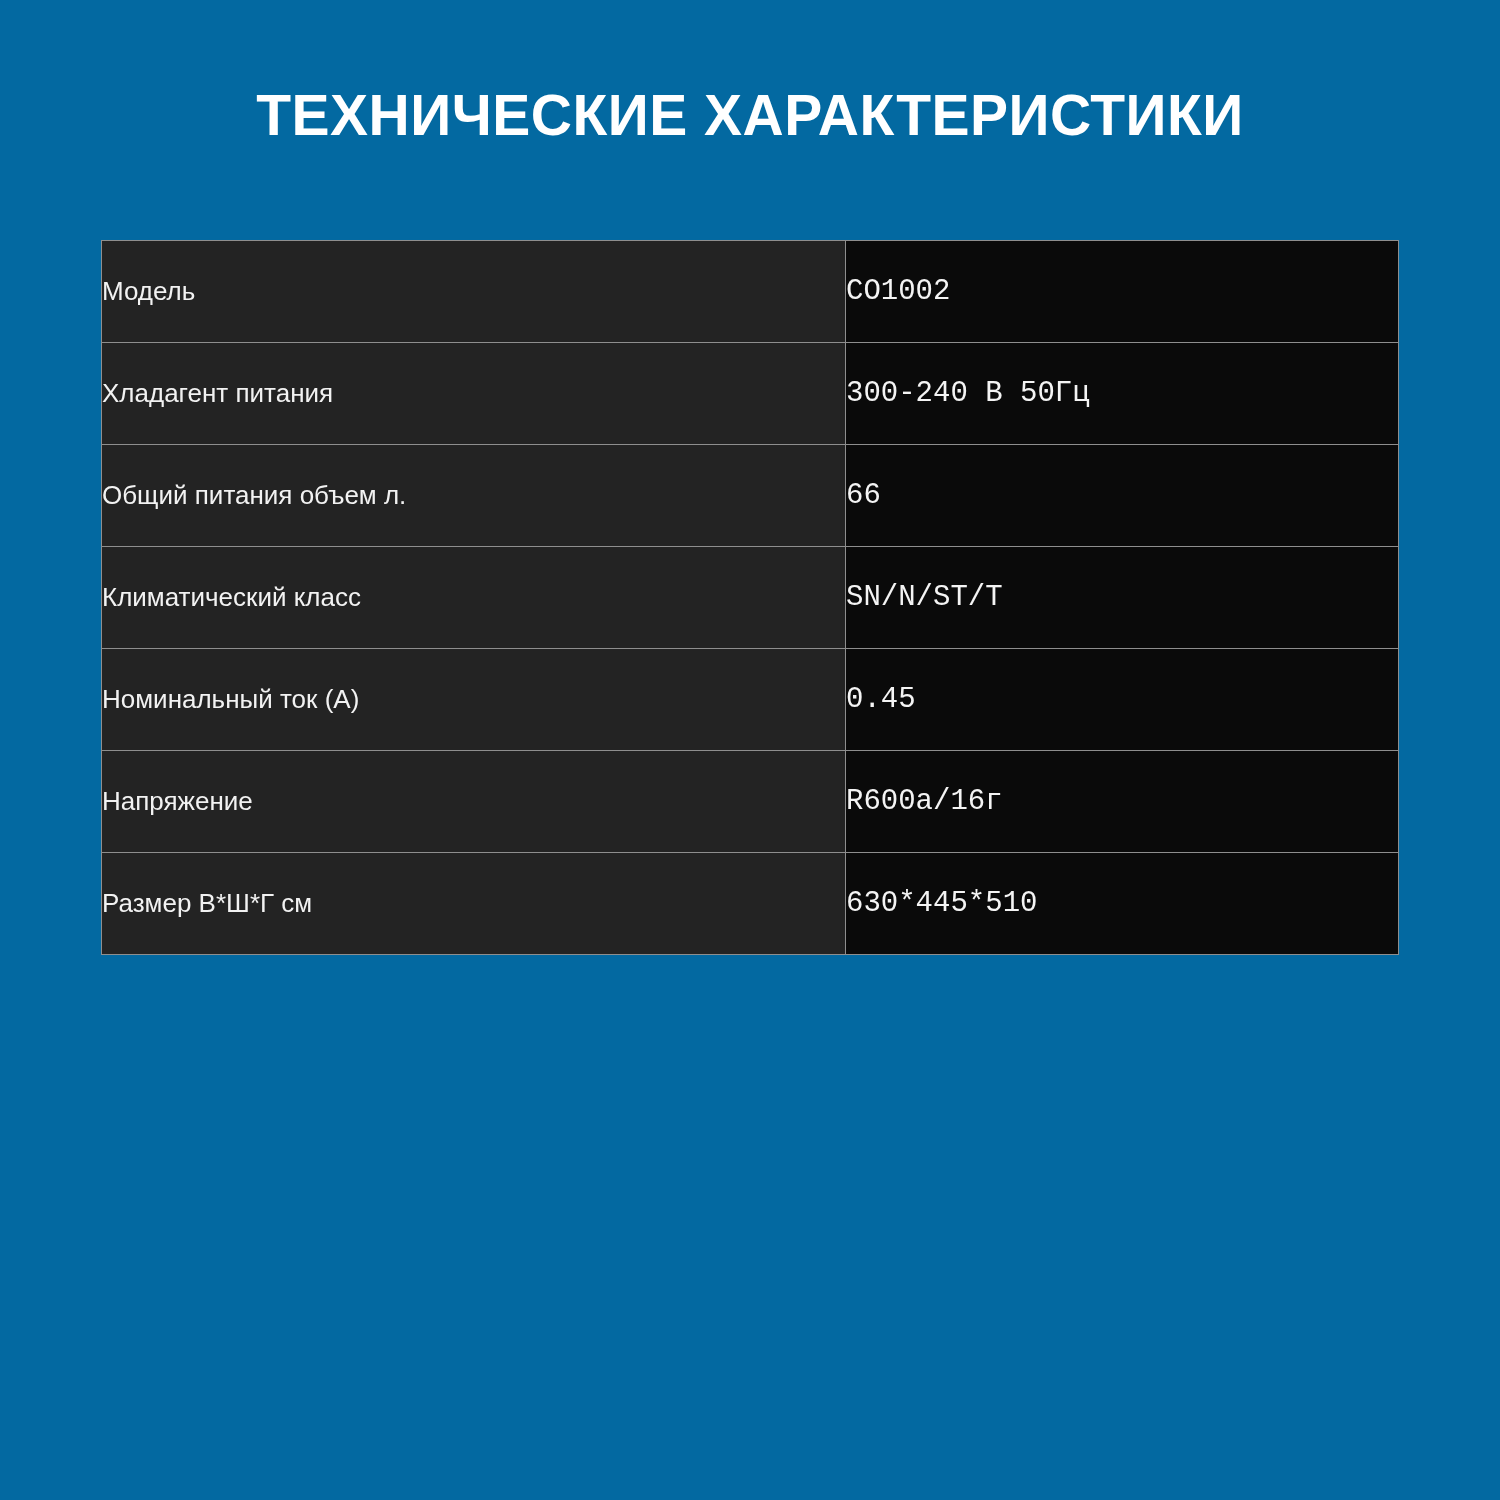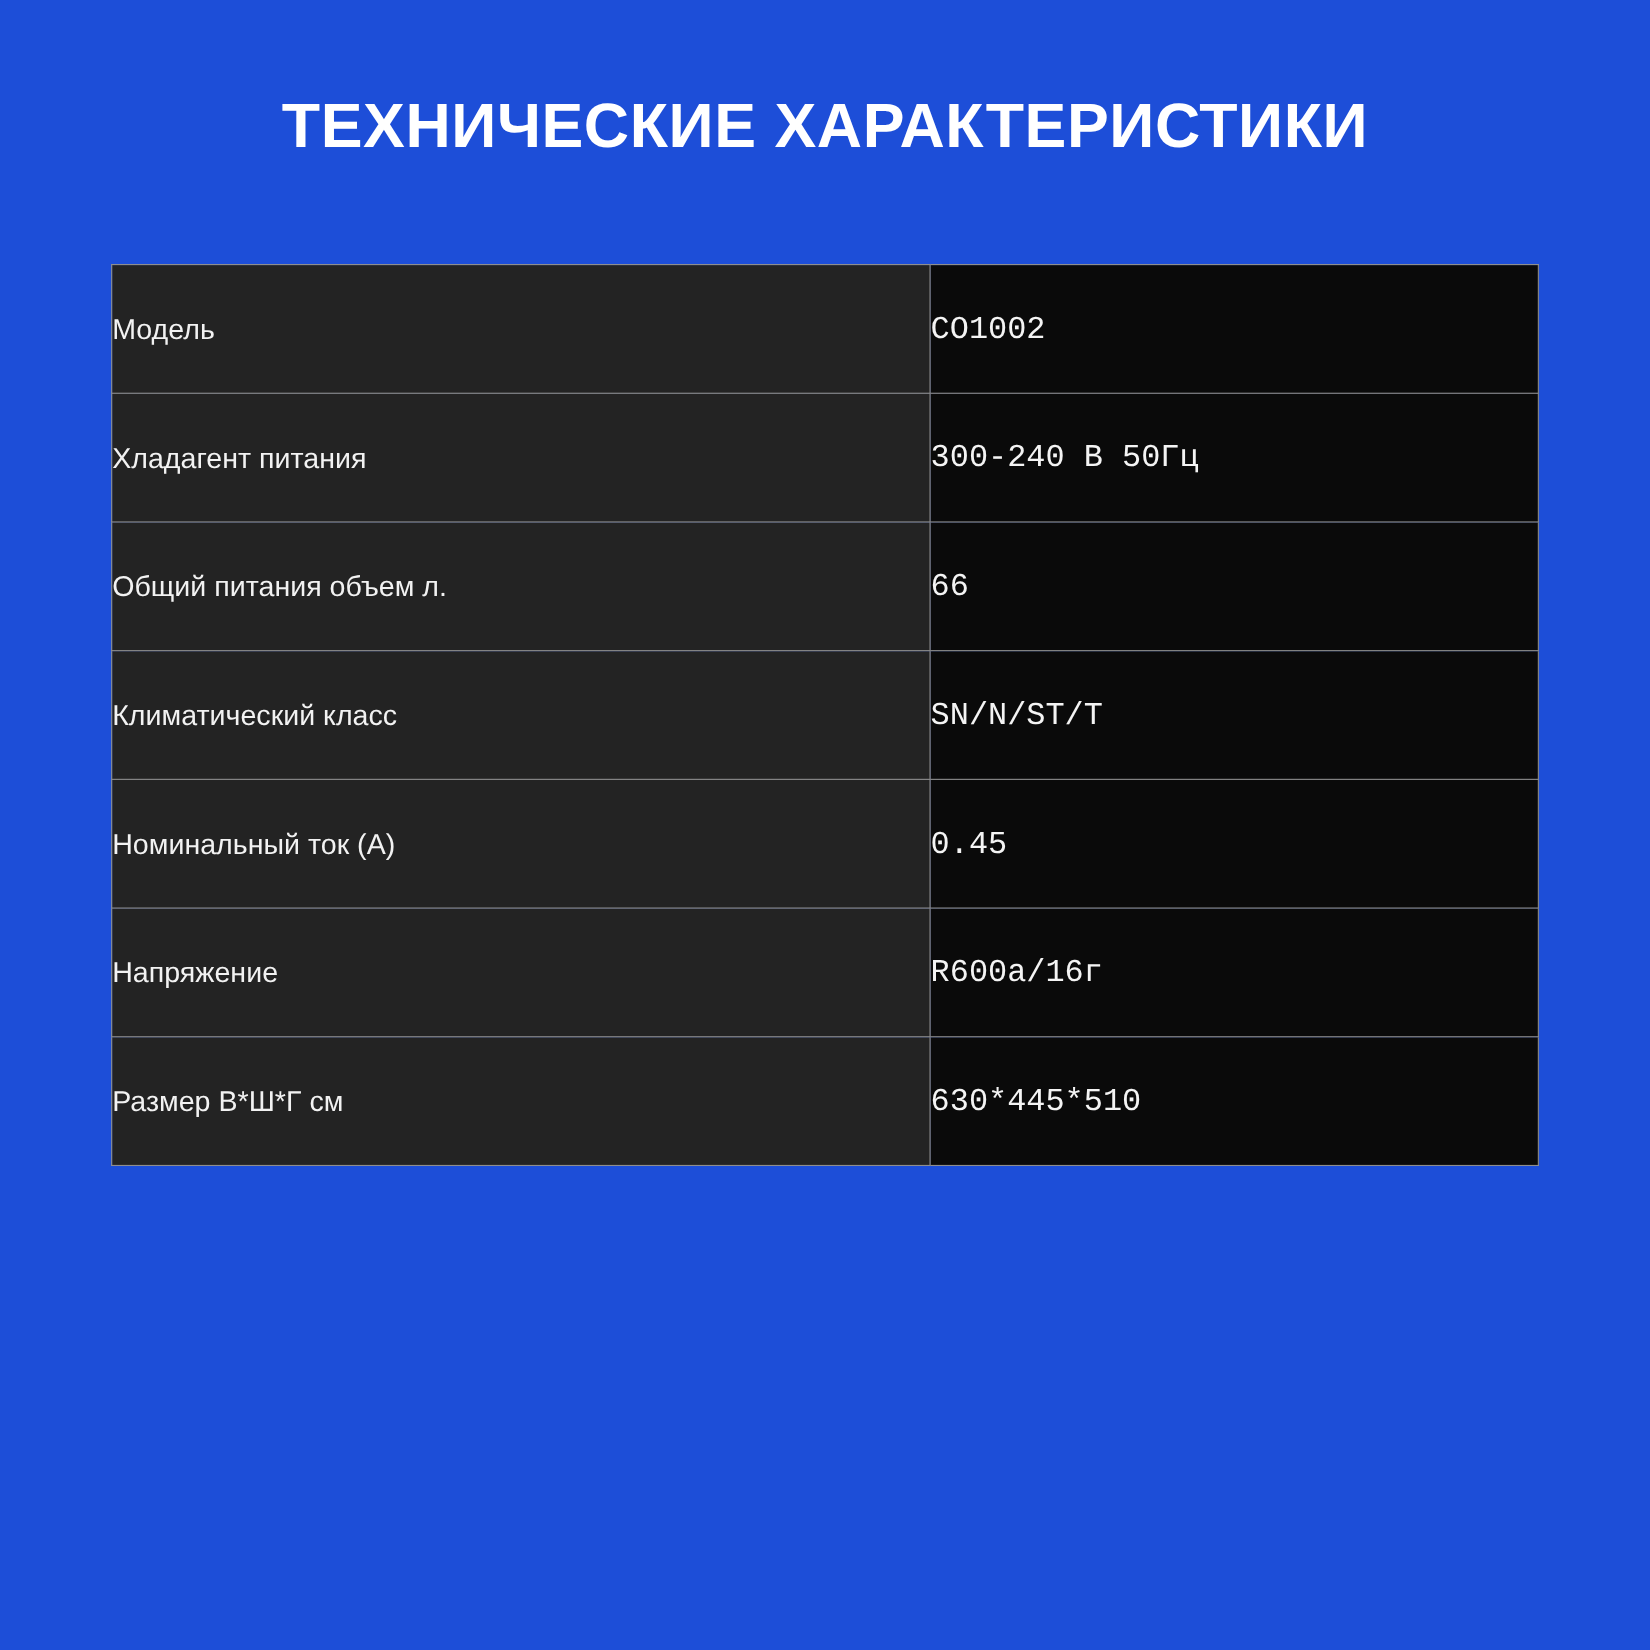--- a/index.html
+++ b/index.html
@@ -11,21 +11,21 @@
     width: 1500px;
     height: 1500px;
     overflow: hidden;
     font-family: "Liberation Sans", sans-serif;
     color: #ffffff;
   }
   .page {
     position: relative;
     width: 1500px;
     height: 1500px;
-    background: #1d4ed8;
+    background: #0369a1;
     box-sizing: border-box;
   }
   .title {
     position: absolute;
     left: 0;
     top: 82px;
     width: 1500px;
     text-align: center;
     font-size: 57px;
     font-weight: bold;
@@ -39,21 +39,21 @@
     left: 101px;
     top: 240px;
     width: 1297px;
     border-collapse: collapse;
     table-layout: fixed;
   }
   .spec-table col.c-label { width: 744px; }
   .spec-table col.c-value { width: 553px; }
 
   .spec-table tr {
-    height: 117px;
+    height: 102px;
   }
   .spec-table td {
     border: 1px solid #8e8e8e;
     vertical-align: middle;
     padding: 0;
     box-sizing: border-box;
   }
   .cell-label {
     background: #232323;
     padding-left: 53px;

